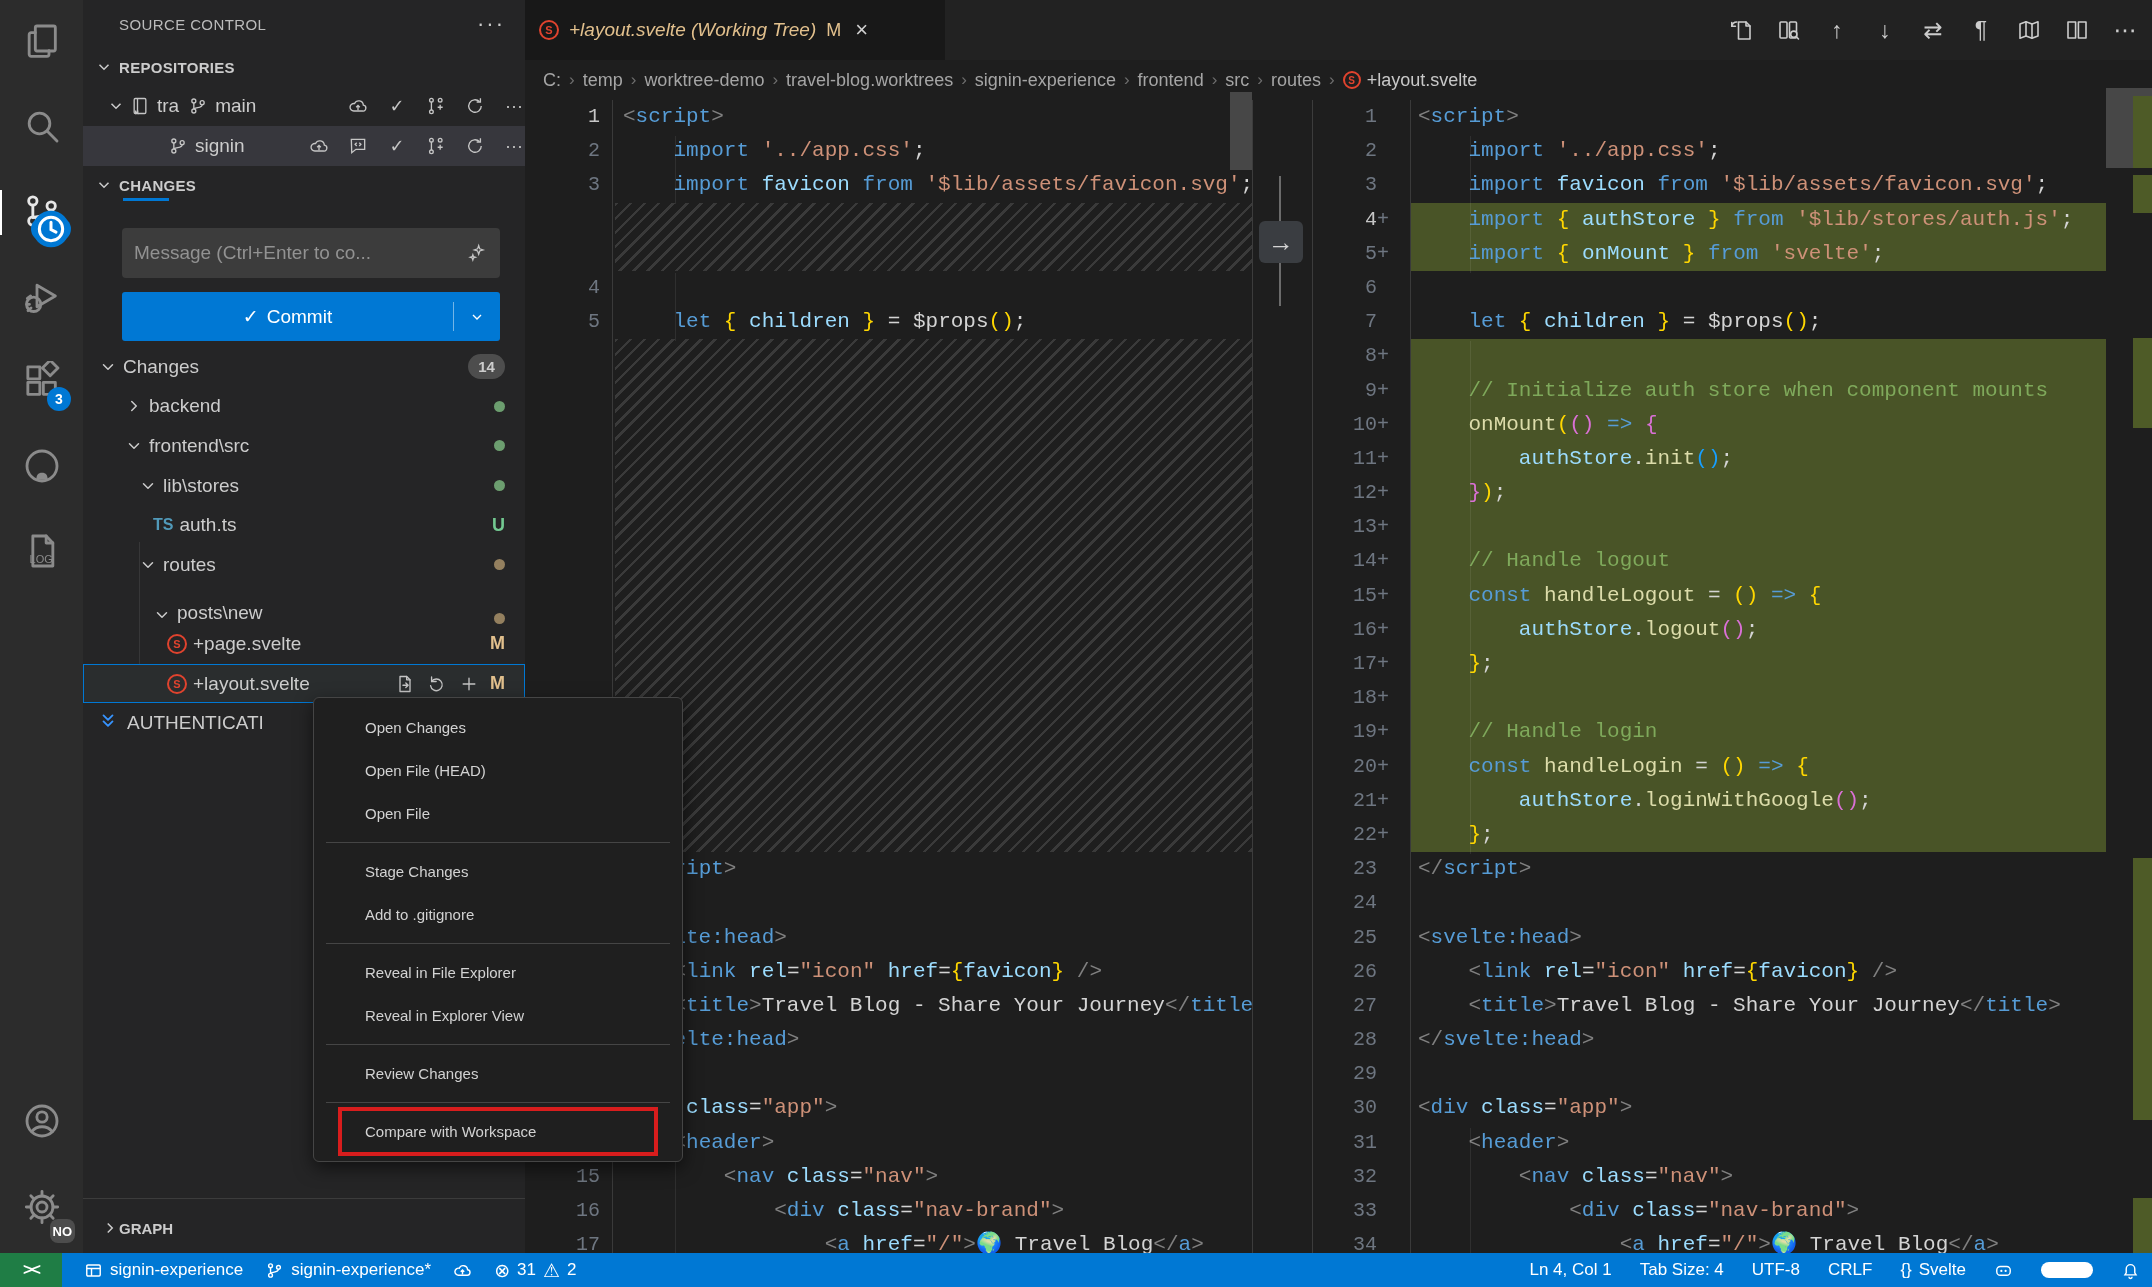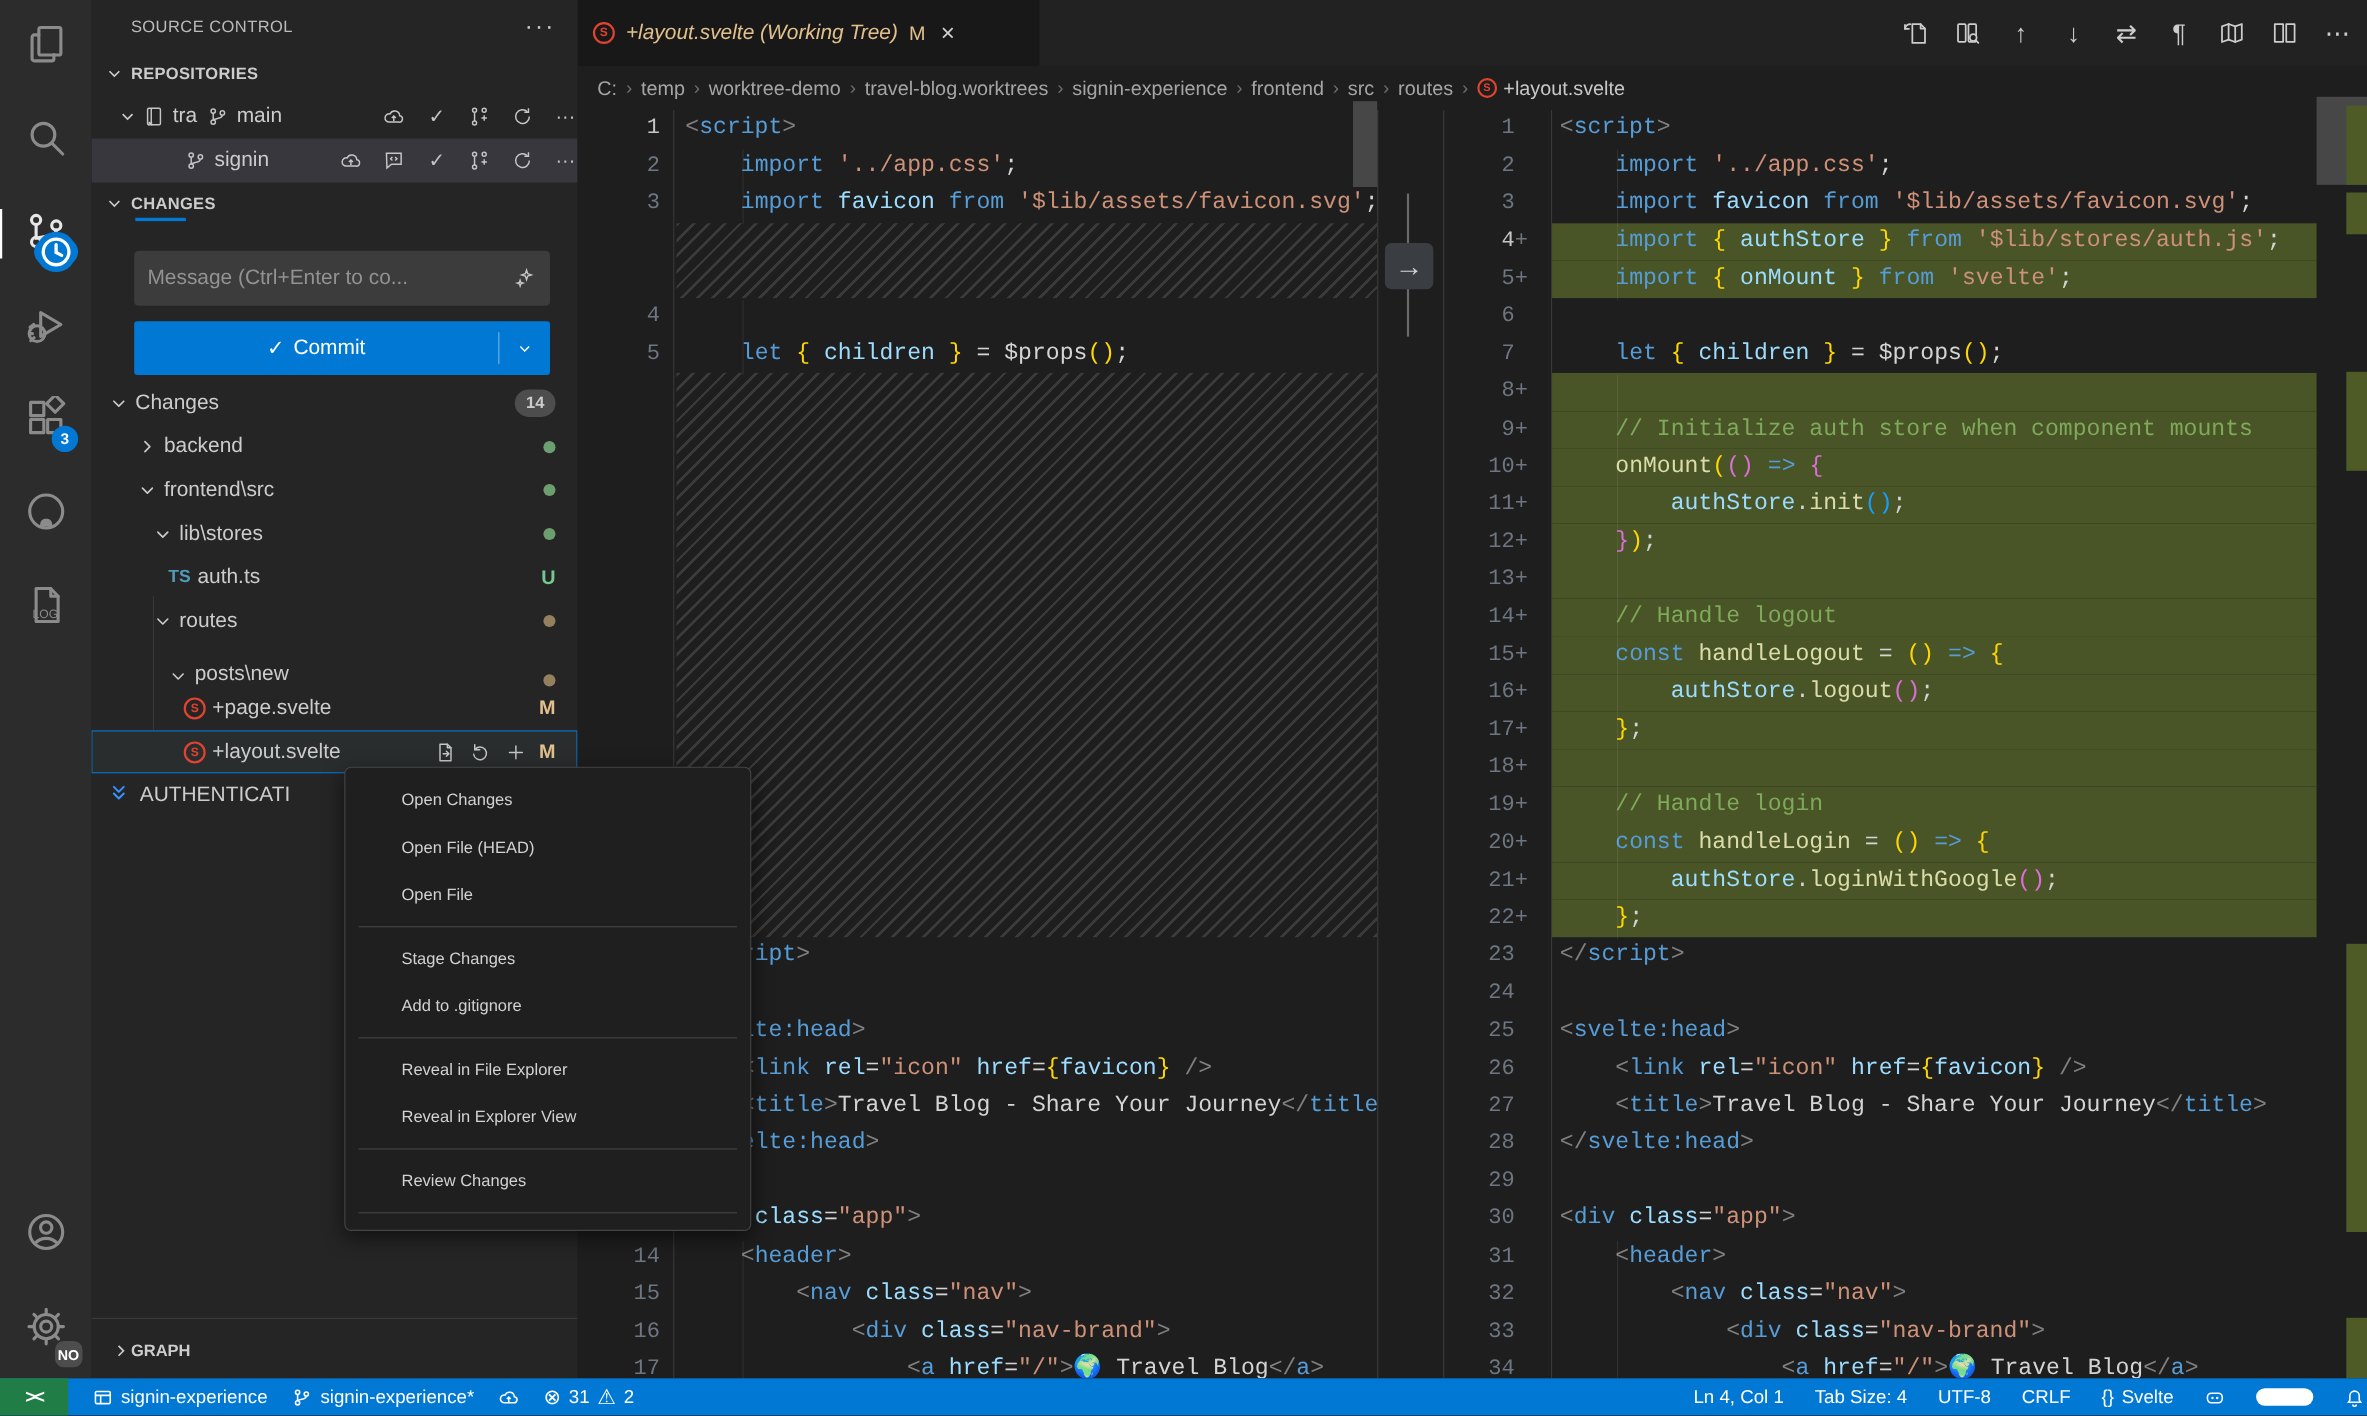--- a/index.html
+++ b/index.html
@@ -101,21 +101,21 @@
   .menu-item{position:relative;height:43px;display:flex;align-items:center;padding-left:51px;font-size:15px;color:#d2d2d2;}
   .menu-sep{height:1px;background:#454545;margin:7px 12px;}
   .red-box{position:absolute;left:24px;right:24px;top:-3px;bottom:-3px;border:4px solid #d81d1d;pointer-events:none;}
   
   #status-bar{position:absolute;left:0;right:0;bottom:0;height:34px;background:#0078d4;display:flex;align-items:center;
               color:#ffffff;font-size:17px;z-index:60;}
   .sb-remote{width:62px;height:34px;background:#1f7d45;display:flex;align-items:center;justify-content:center;
              font-weight:bold;letter-spacing:-2px;font-size:17px;}
   .sb-item{display:flex;align-items:center;gap:7px;margin-left:22px;white-space:nowrap;}
   .sb-item svg{width:19px;height:19px;}
-  #sb-right{margin-left:auto;display:flex;align-items:center;gap:0;padding-right:2px;}
+  #sb-right{margin-left:auto;display:flex;align-items:center;gap:0;padding-right:12px;}
   #sb-right .sb-item{margin-left:28px;}
   .pill{width:52px;height:16px;background:#ffffff;border-radius:9px;}
 </style>
 </head>
 <body>
 
 <div id="root">
 
   <div id="activity-bar">
       <div class="ab-item">
@@ -829,20 +829,24 @@
         <span>Reveal in File Explorer</span>
       </div>
       <div class="menu-item">
         <span>Reveal in Explorer View</span>
       </div>
       <div class="menu-sep"></div>
       <div class="menu-item">
         <span>Review Changes</span>
       </div>
       <div class="menu-sep"></div>
+      <div class="menu-item">
+        <span>Compare with Workspace</span>
+        <div class="red-box"></div>
+      </div>
     </div>
 
   <div id="status-bar">
     <div class="sb-remote">
         <span>&gt;&lt;</span>
       </div>
     <div class="sb-item">
       <svg viewBox="0 0 24 24" fill="none" stroke="#fff" stroke-width="1.8">
           <rect x="3.5" y="5" width="17" height="14" rx="1.5"></rect>
           <path d="M3.5 9.5h17M9.5 9.5V19"></path>

